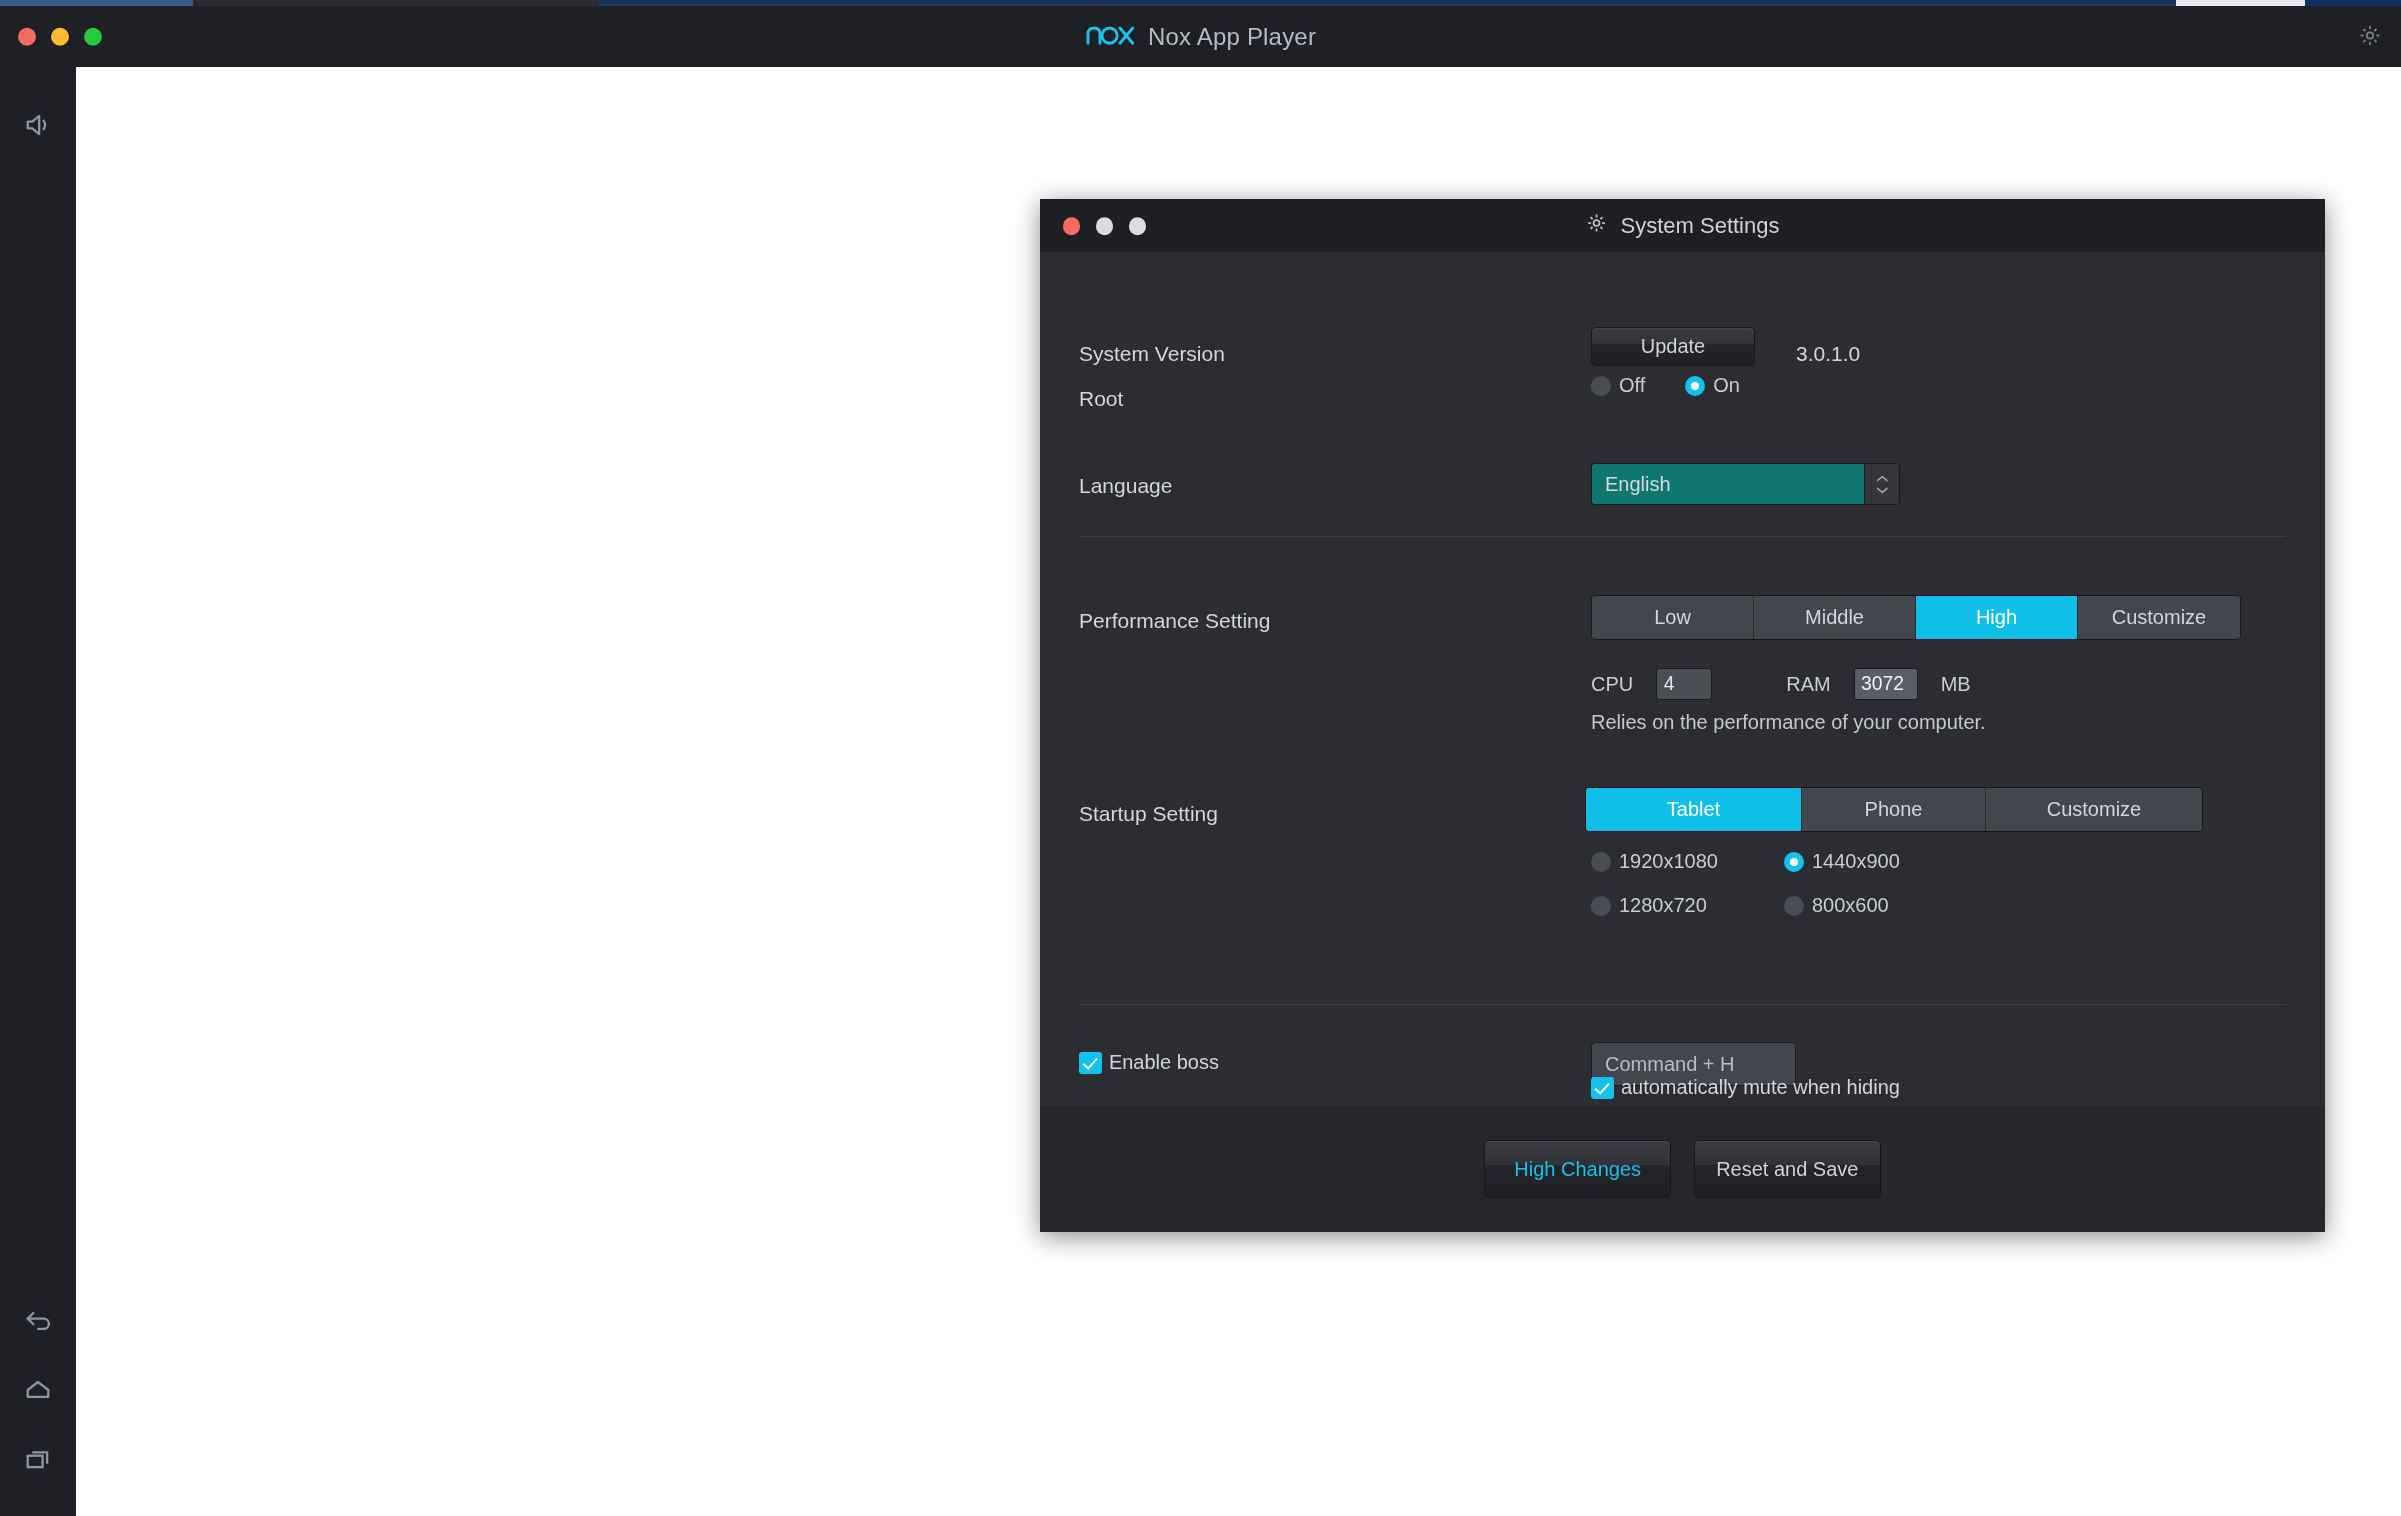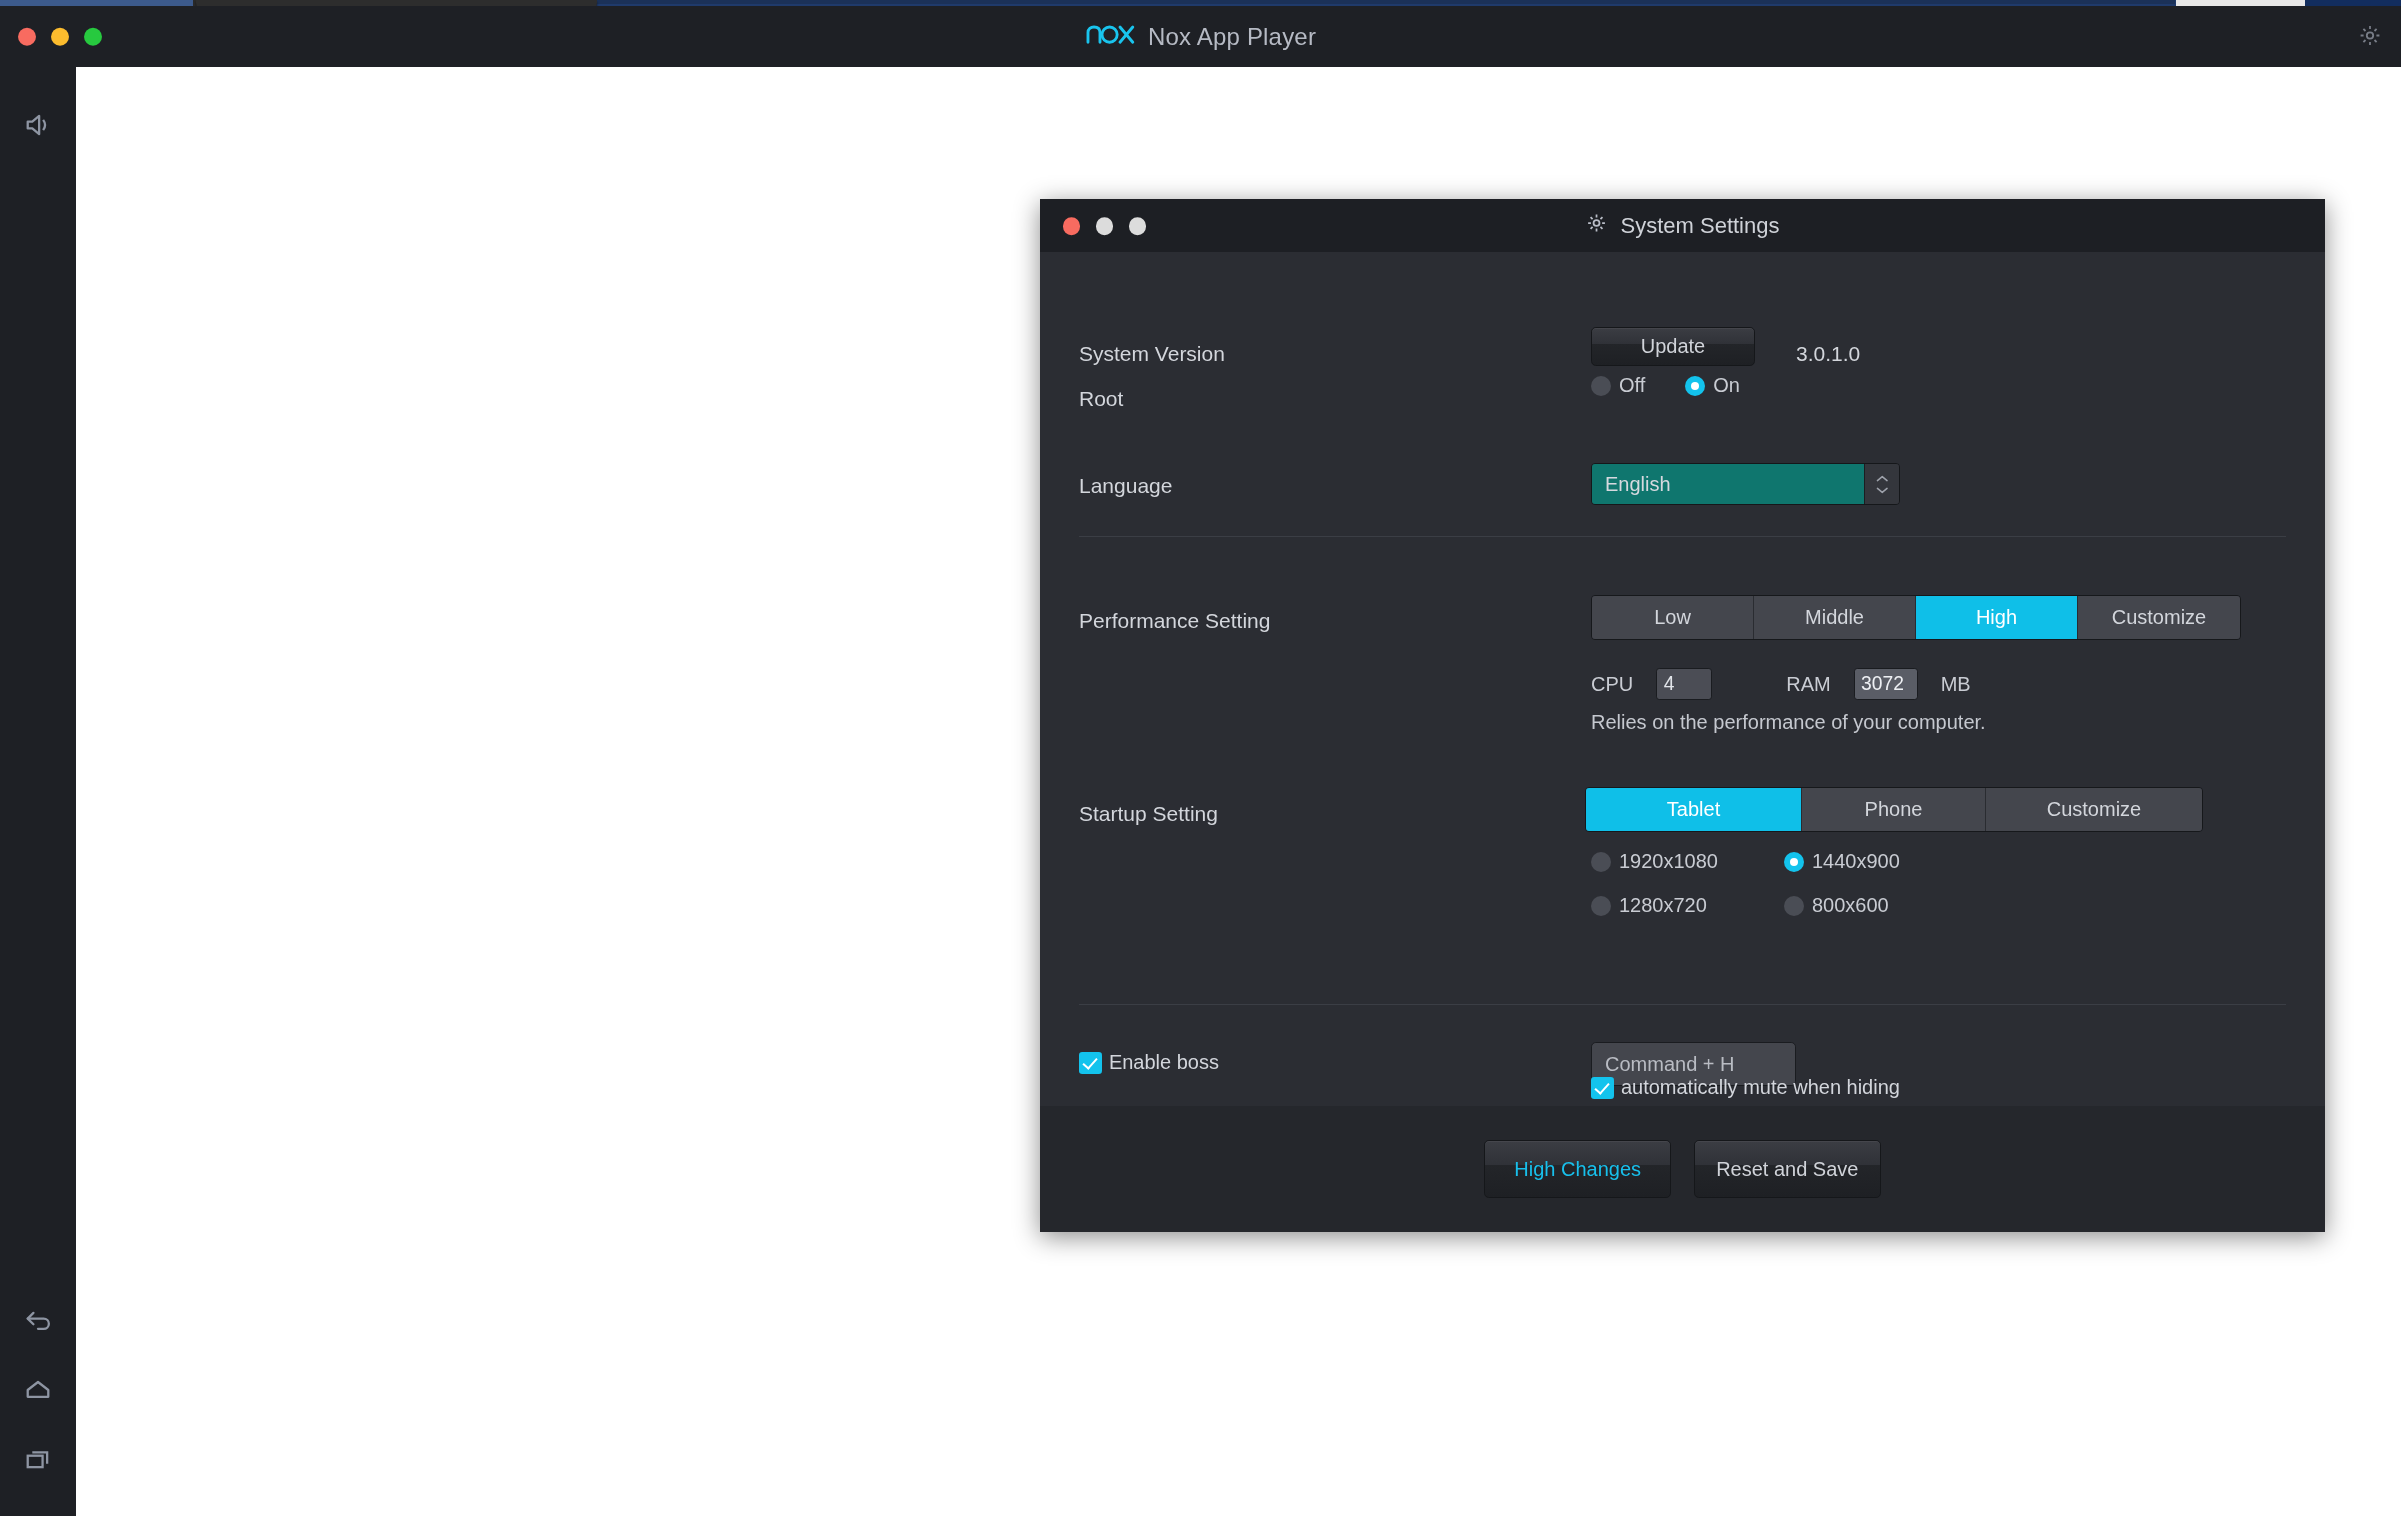--- a/index.html
+++ b/index.html
@@ -74,21 +74,21 @@
   .tl { width: 18.5px; height: 18.5px; border-radius: 50%; }
   .tl-red { background: #f86b60; }
   .tl-yellow { background: #fcbc2e; }
   .tl-green { background: #27c93f; }
 
   .title-center {
     position: absolute;
     left: 50%; top: 50%;
     transform: translate(-50%, -50%);
     display: flex;
-    align-items: center;
+    align-items: flex-end;
     gap: 13px;
     white-space: nowrap;
   }
   .nox-logo { display: block; }
   .app-title {
     color: #b6bac4;
     font-size: 24px;
     letter-spacing: 0.2px;
   }
   .gear-top-right {

